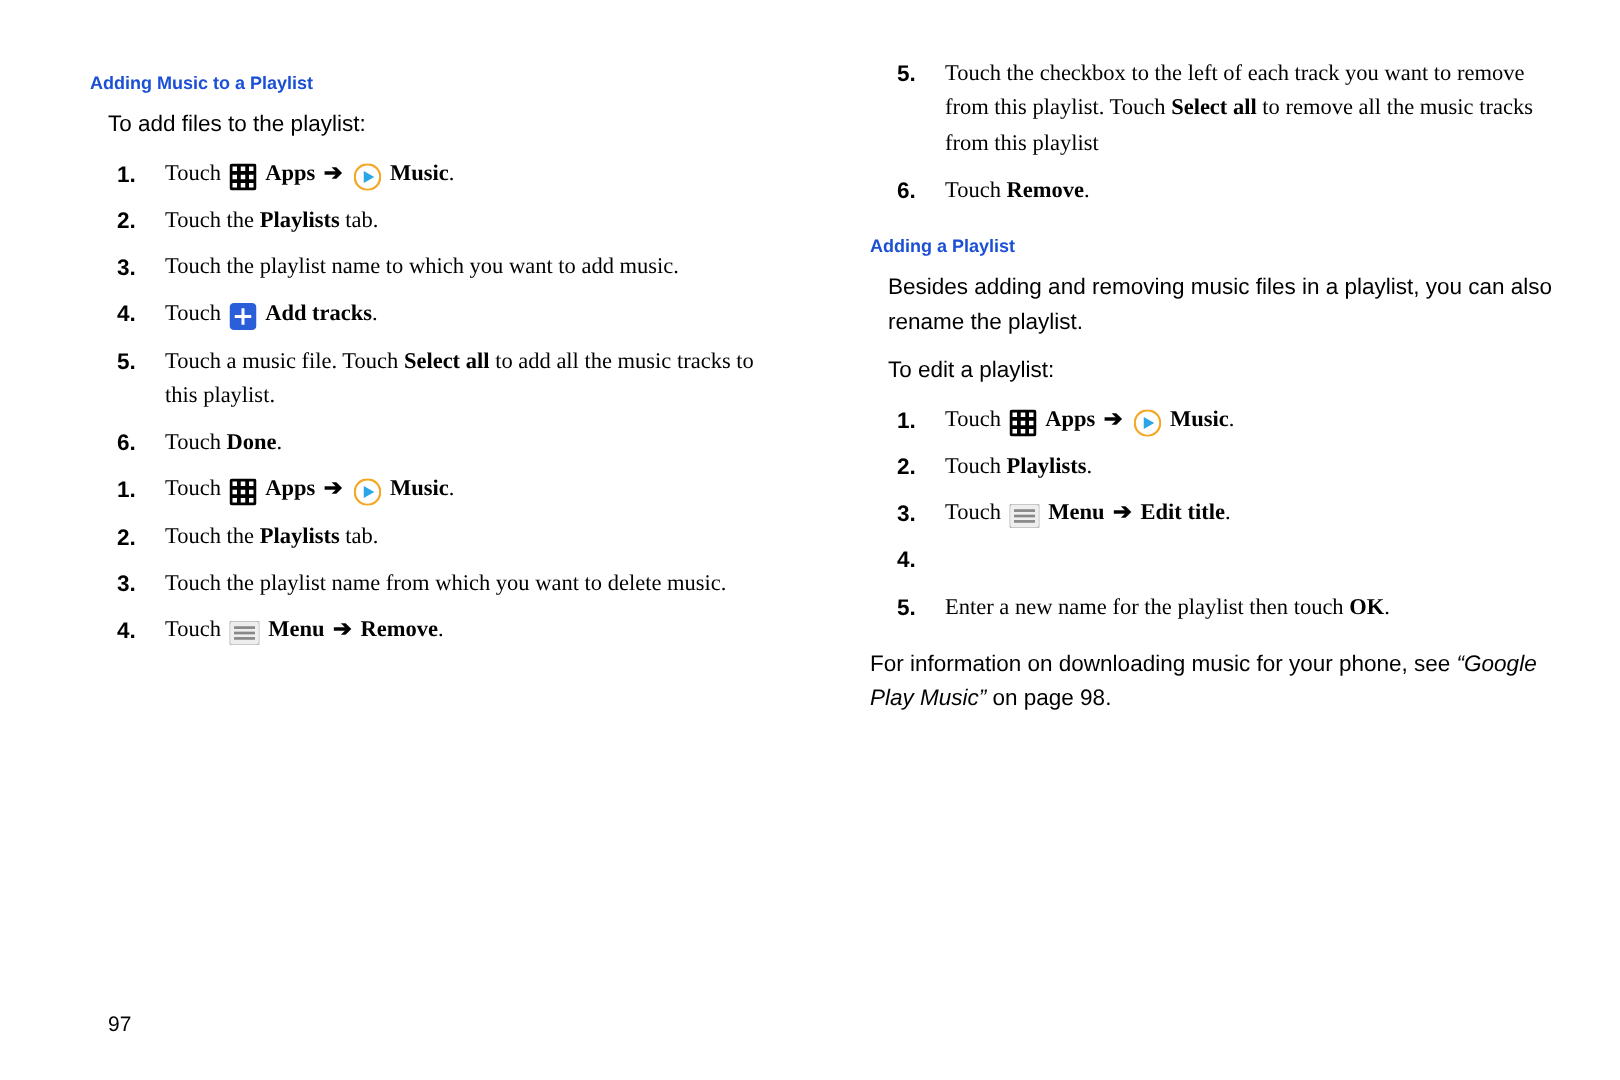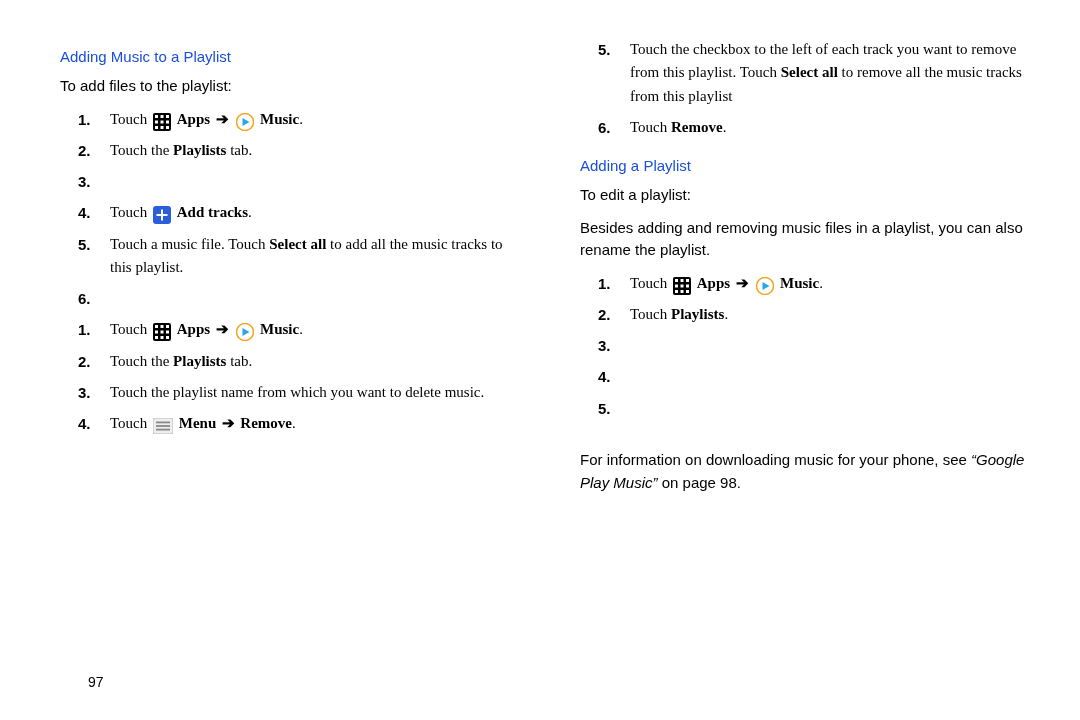--- a/index.html
+++ b/index.html
@@ -16,26 +16,26 @@
     .columns {
       display: flex;
       gap: 60px;
     }
     .col {
       flex: 1;
       min-width: 0;
     }
     .section-heading {
       color: #1a4fd6;
-      font-weight: 400;
-      font-size: 15px;
+      font-weight: 700;
+      font-size: 12px;
       margin: 18px 0 10px 0;
     }
     .intro {
-      margin: 4px 0 10px 0;
+      margin: 4px 0 10px 12px;
       line-height: 1.5;
     }
     ol.steps {
       list-style: none;
       padding-left: 0;
       margin: 0;
     }
     ol.steps > li {
       display: flex;
       align-items: flex-start;
@@ -58,26 +58,26 @@
       margin: 0 2px -3px 2px;
     }
     .arrow {
       display: inline-block;
       padding: 0 2px;
       font-weight: 700;
     }
     .page-num {
       position: absolute;
       bottom: 30px;
-      left: 88px;
+      left: 72px;
       font-size: 14px;
     }
     .italic { font-style: italic; }
     .closing {
-      margin-top: 28px;
+      margin-top: 14px;
       line-height: 1.55;
     }
   </style>
 </head>
 <body>
 
 <svg width="0" height="0" style="position:absolute">
   <defs>
     <g id="apps-icon-svg">
       <rect x="0" y="0" width="18" height="18" rx="2" fill="#000"></rect>
@@ -127,35 +127,37 @@
                 <use href="#music-icon-svg"></use>
               </svg>
             </span> <span class="bold">Music</span>.</span>
         </li>
         <li>
           <span class="num">2.</span>
           <span class="body">Touch the <span class="bold">Playlists</span> tab.</span>
         </li>
         <li>
           <span class="num">3.</span>
+          <span class="body">Touch the playlist name to which you want to add music.</span>
         </li>
         <li>
           <span class="num">4.</span>
           <span class="body">Touch <span class="icn">
               <svg width="18" height="18" viewBox="0 0 18 18">
                 <use href="#plus-icon-svg"></use>
               </svg>
             </span> <span class="bold">Add tracks</span>.</span>
         </li>
         <li>
           <span class="num">5.</span>
           <span class="body">Touch a music file. Touch <span class="bold">Select all</span> to add all the music tracks to this playlist.</span>
         </li>
         <li>
           <span class="num">6.</span>
+          <span class="body">Touch <span class="bold">Done</span>.</span>
         </li>
       </ol>
 
     <ol class="steps">
         <li>
           <span class="num">1.</span>
           <span class="body">Touch <span class="icn">
               <svg width="18" height="18" viewBox="0 0 18 18">
                 <use href="#apps-icon-svg"></use>
               </svg>
@@ -190,47 +192,53 @@
           <span class="num">5.</span>
           <span class="body">Touch the checkbox to the left of each track you want to remove from this playlist. Touch <span class="bold">Select all</span> to remove all the music tracks from this playlist</span>
         </li>
         <li>
           <span class="num">6.</span>
           <span class="body">Touch <span class="bold">Remove</span>.</span>
         </li>
       </ol>
 
     <div class="section-heading">Adding a Playlist</div>
+    <div class="intro">Besides adding and removing music files in a playlist, you can also rename the playlist.</div>
     <div class="intro">To edit a playlist:</div>
-    <div class="intro">Besides adding and removing music files in a playlist, you can also rename the playlist.</div>
     <ol class="steps">
         <li>
           <span class="num">1.</span>
           <span class="body">Touch <span class="icn">
               <svg width="18" height="18" viewBox="0 0 18 18">
                 <use href="#apps-icon-svg"></use>
               </svg>
             </span> <span class="bold">Apps</span> <span class="arrow">➔</span> <span class="icn">
               <svg width="18" height="18" viewBox="0 0 18 18">
                 <use href="#music-icon-svg"></use>
               </svg>
             </span> <span class="bold">Music</span>.</span>
         </li>
         <li>
           <span class="num">2.</span>
           <span class="body">Touch <span class="bold">Playlists</span>.</span>
         </li>
         <li>
           <span class="num">3.</span>
+          <span class="body">Touch <span class="icn">
+              <svg width="20" height="16" viewBox="0 0 20 16">
+                <use href="#menu-icon-svg"></use>
+              </svg>
+            </span> <span class="bold">Menu</span> <span class="arrow">➔</span> <span class="bold">Edit title</span>.</span>
         </li>
         <li>
           <span class="num">4.</span>
         </li>
         <li>
           <span class="num">5.</span>
+          <span class="body">Enter a new name for the playlist then touch <span class="bold">OK</span>.</span>
         </li>
       </ol>
 
     <div class="closing">
       <span>For information on downloading music for your phone, see </span><span class="italic">“Google Play Music”</span><span> on page 98.</span>
     </div>
   </div>
 </div>
 
 <div class="page-num">97</div>

